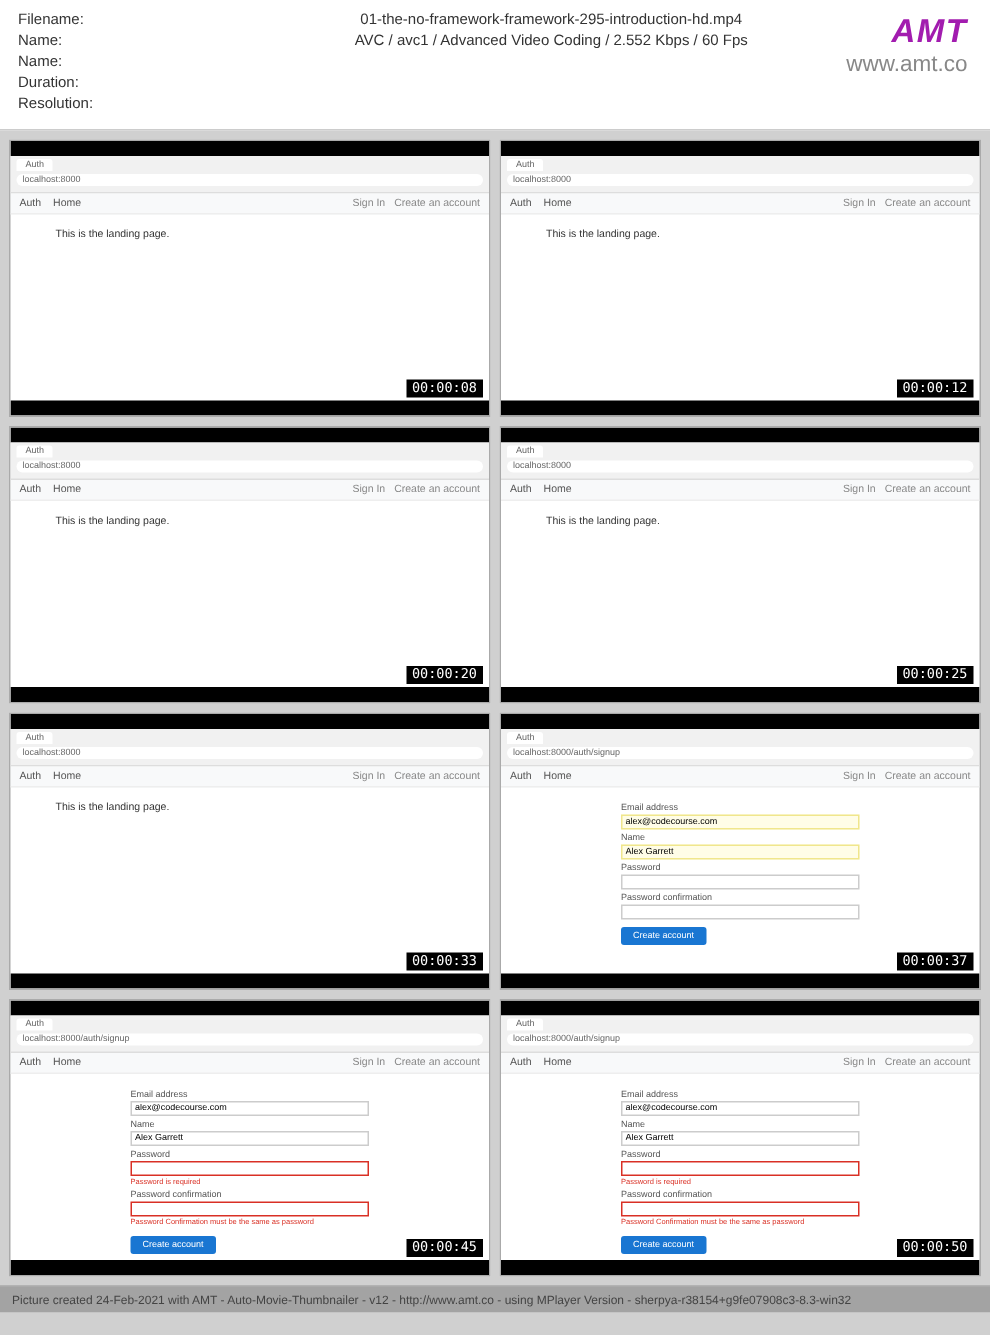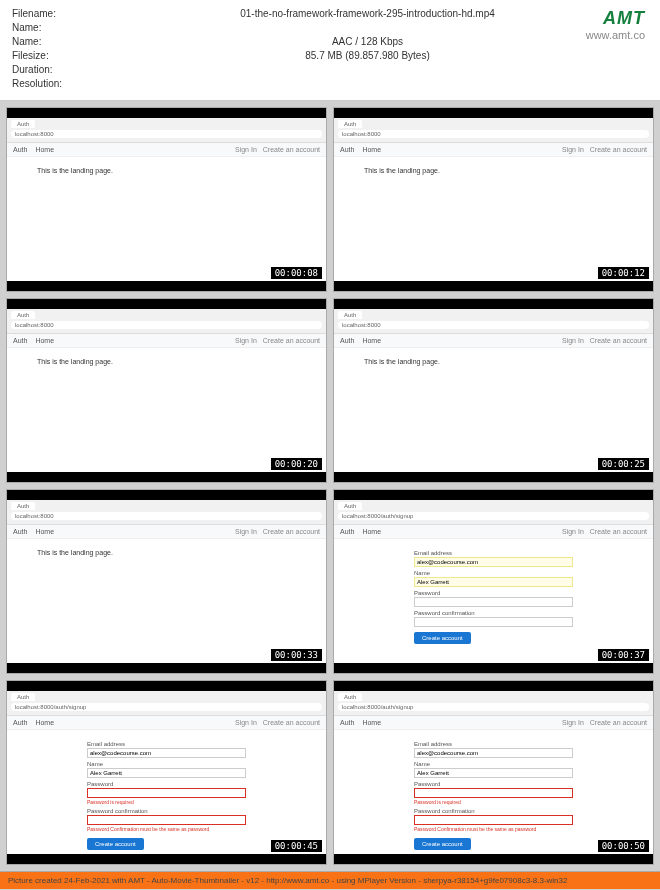--- a/index.html
+++ b/index.html
@@ -2,64 +2,60 @@
 <html><head>
 <meta charset="utf-8">
 <style>
 * { margin: 0; padding: 0; box-sizing: border-box; font-family: Arial, sans-serif; }
 body { background: #d0d0d0; width: 660px; }
 .header { background: #fff; padding: 8px 12px; border-bottom: 1px solid #ccc; }
 .header-row { display: flex; margin-bottom: 3px; font-size: 10px; }
 .header-label { width: 75px; color: #333; }
 .header-value { color: #333; flex: 1; text-align: center; }
 .logo { position: absolute; top: 8px; right: 15px; text-align: right; }
-.logo-text { font-size: 18px; font-weight: bold; color: #15803d; letter-spacing: 1px; font-style: italic; }
-.logo-url { font-size: 11px; color: #888; }
+.logo-text { font-size: 22px; font-weight: bold; color: #a21caf; letter-spacing: 1px; font-style: italic; }
+.logo-url { font-size: 15px; color: #888; }
 .grid { padding: 6px; display: grid; grid-template-columns: 1fr 1fr; gap: 6px; }
 .thumb { background: #fff; position: relative; height: 185px; overflow: hidden; border: 1px solid #aaa; }
 .black-bar { background: #000; height: 10px; width: 100%; }
 .browser-chrome { background: #f1f1f1; padding: 2px 4px; font-size: 6px; color: #666; border-bottom: 1px solid #ddd; }
 .browser-tab { display: inline-block; background: #fff; padding: 1px 6px; border-radius: 2px 2px 0 0; font-size: 6px; }
 .url-bar { background: #fff; margin: 2px 0; padding: 1px 4px; border-radius: 8px; font-size: 6px; color: #666; }
 .nav-bar { background: #f8f9fa; padding: 3px 6px; font-size: 7px; color: #555; display: flex; justify-content: space-between; border-bottom: 1px solid #eee; }
 .nav-left { display: flex; gap: 8px; }
 .nav-right { display: flex; gap: 6px; color: #888; }
 .content { padding: 10px 30px; font-size: 7px; color: #333; }
 .form-content { padding: 8px 80px; font-size: 6px; }
 .form-label { color: #555; margin: 3px 0 1px; }
 .form-input { width: 100%; border: 1px solid #ccc; padding: 2px; font-size: 6px; height: 10px; }
 .form-input.yellow { background: #fffde7; border-color: #f0e68c; }
 .form-input.error { border-color: #d93025; }
 .error-text { color: #d93025; font-size: 5px; margin: 1px 0; }
 .btn-primary { background: #1976d2; color: #fff; padding: 3px 8px; border: none; font-size: 6px; margin-top: 5px; border-radius: 2px; }
 .timestamp { position: absolute; bottom: 12px; right: 4px; background: #000; color: #fff; font-size: 9px; padding: 1px 4px; font-family: monospace; }
-.footer { background: #f97316; padding: 4px 8px; font-size: 8px; color: #444; border-top: 1px solid #aaa; }
+.footer { background: #a3a3a3; padding: 4px 8px; font-size: 8px; color: #444; border-top: 1px solid #aaa; }
 </style>
 </head>
 <body>
 
 <div class="header">
   <div class="logo">
     <div class="logo-text">AMT</div>
     <div class="logo-url">www.amt.co</div>
   </div>
   <div class="header-row">
       <span class="header-label">Filename:</span>
       <span class="header-value">01-the-no-framework-framework-295-introduction-hd.mp4</span>
     </div>
   <div class="header-row">
       <span class="header-label">Name:</span>
+      <span class="header-value">AVC / avc1 / Advanced Video Coding / 2.552 Kbps / 60 Fps</span>
     </div>
   <div class="header-row">
       <span class="header-label">Name:</span>
-      <span class="header-value">AAC / 128 Kbps</span>
-    </div>
-  <div class="header-row">
-      <span class="header-label">Filesize:</span>
-      <span class="header-value">85.7 MB (89.857.980 Bytes)</span>
     </div>
   <div class="header-row">
       <span class="header-label">Duration:</span>
     </div>
   <div class="header-row">
       <span class="header-label">Resolution:</span>
     </div>
 </div>
 
 <div class="grid">

